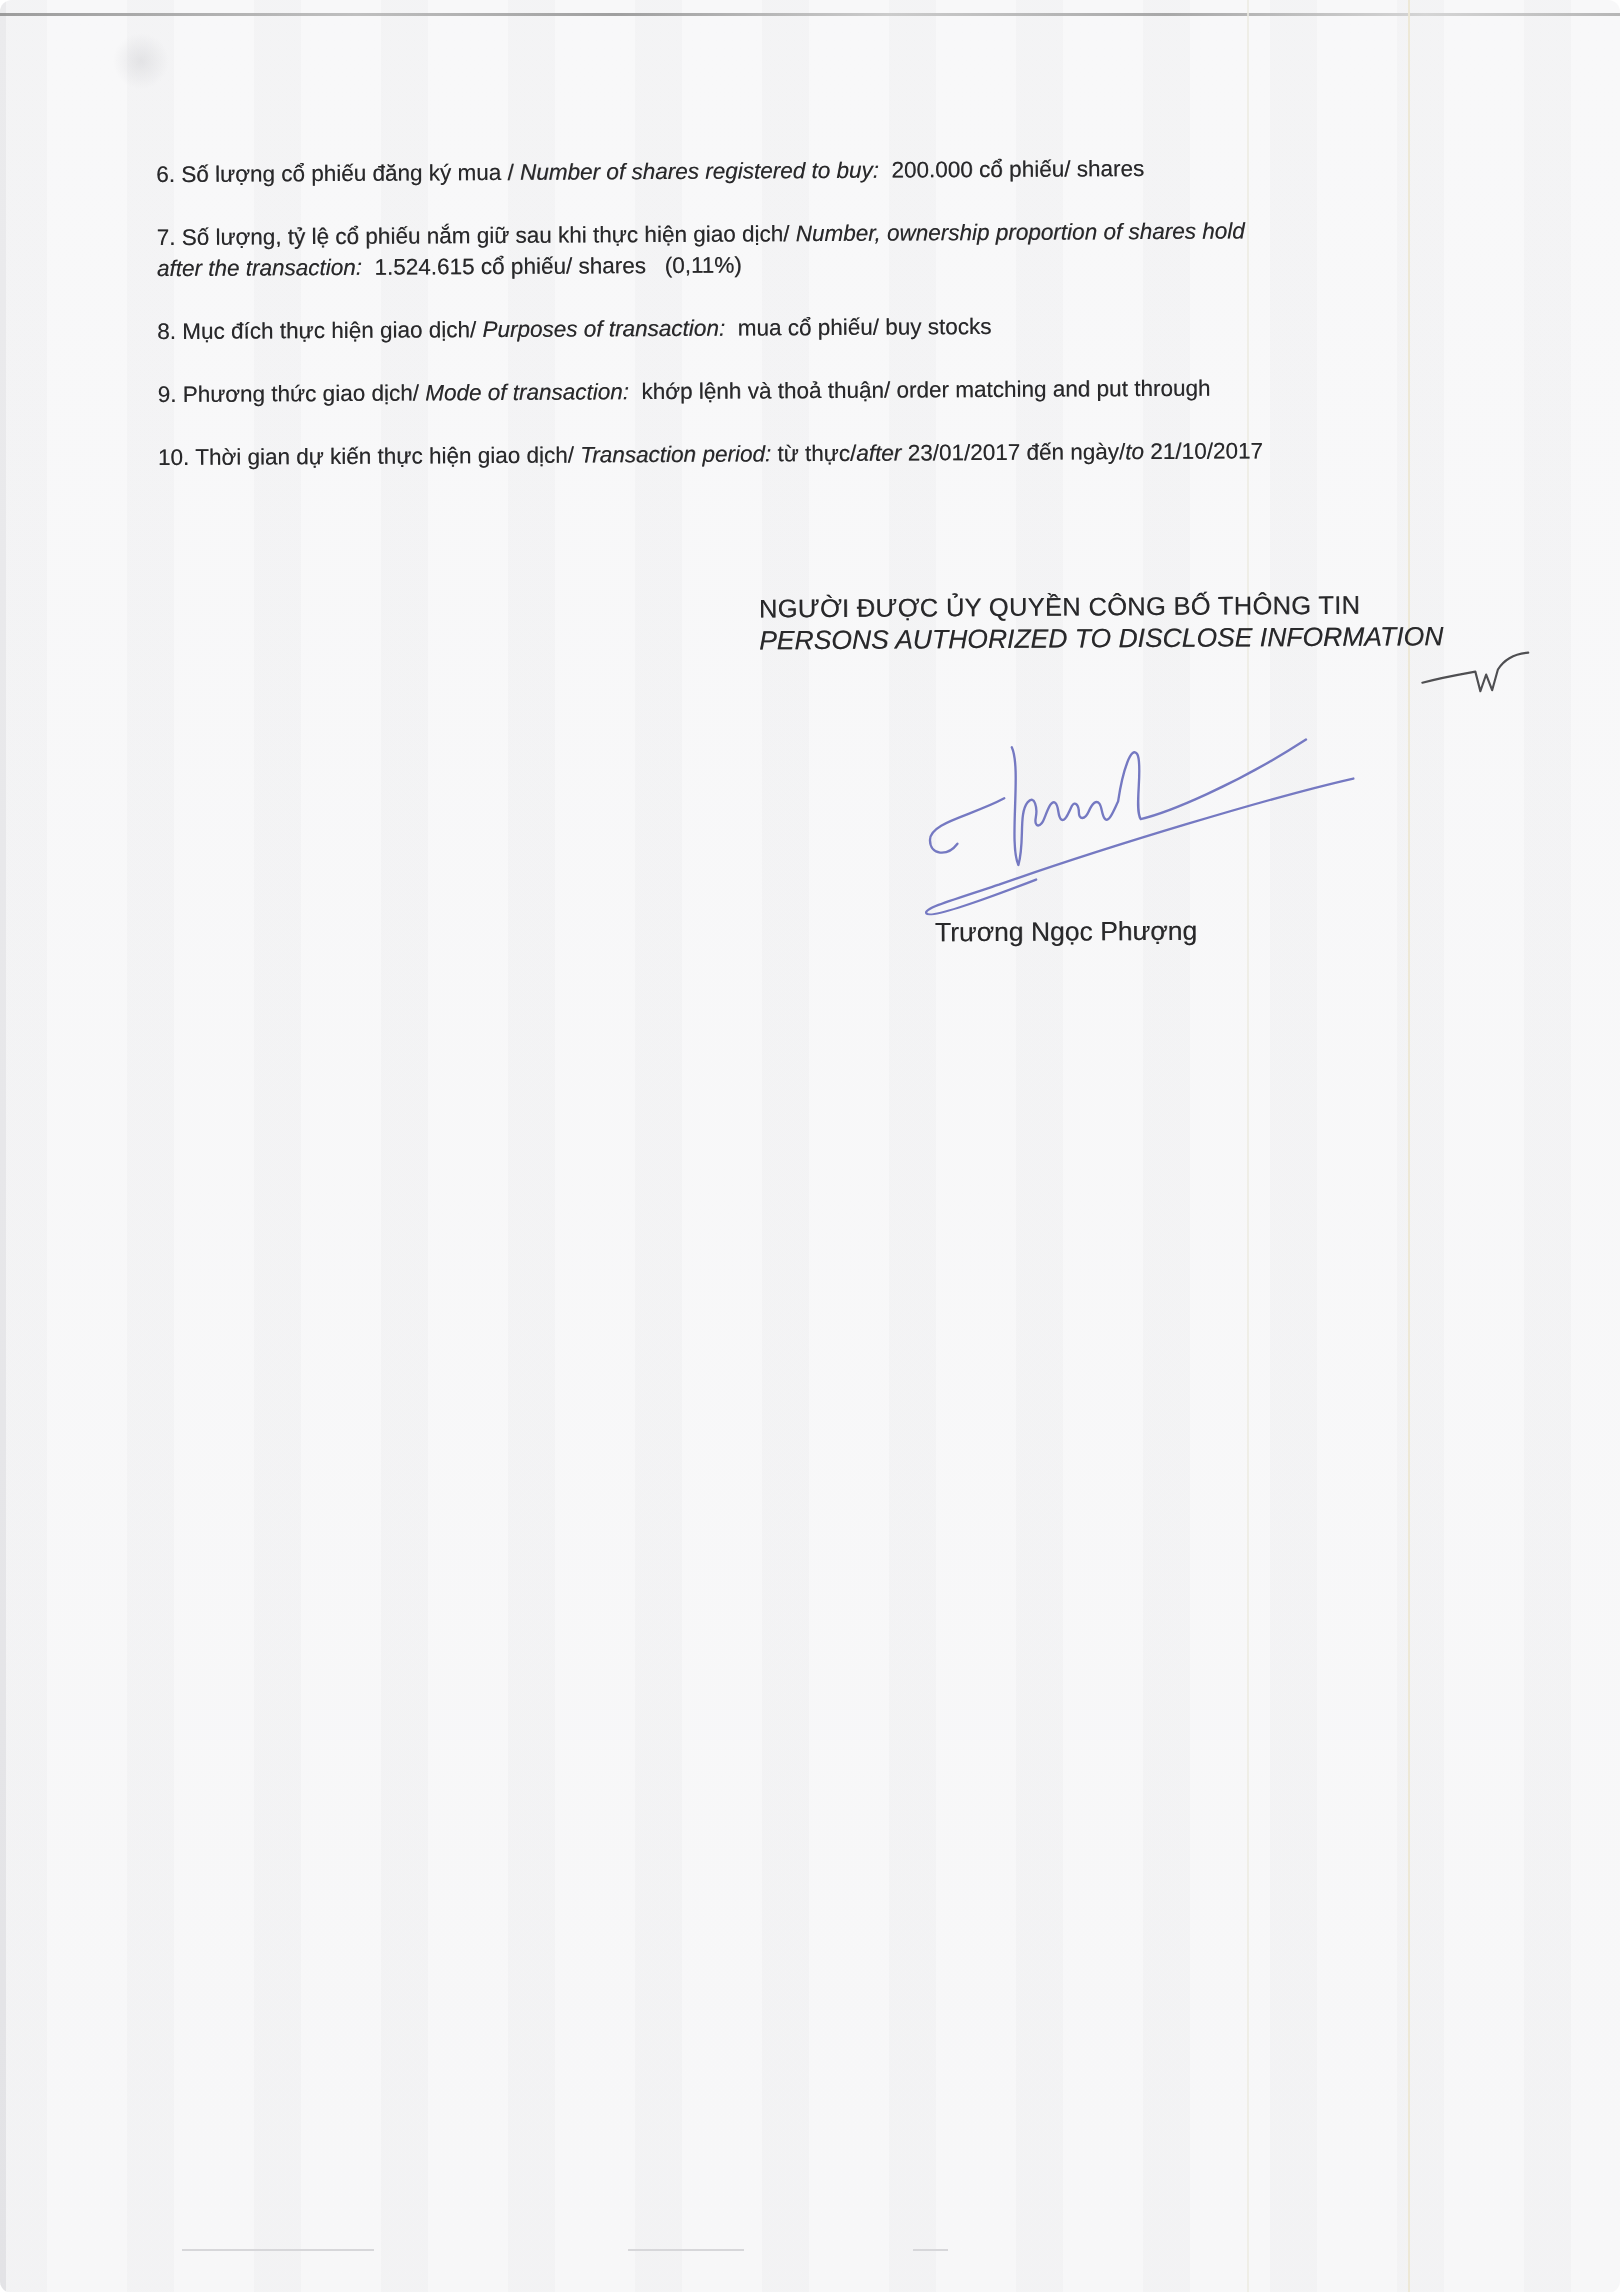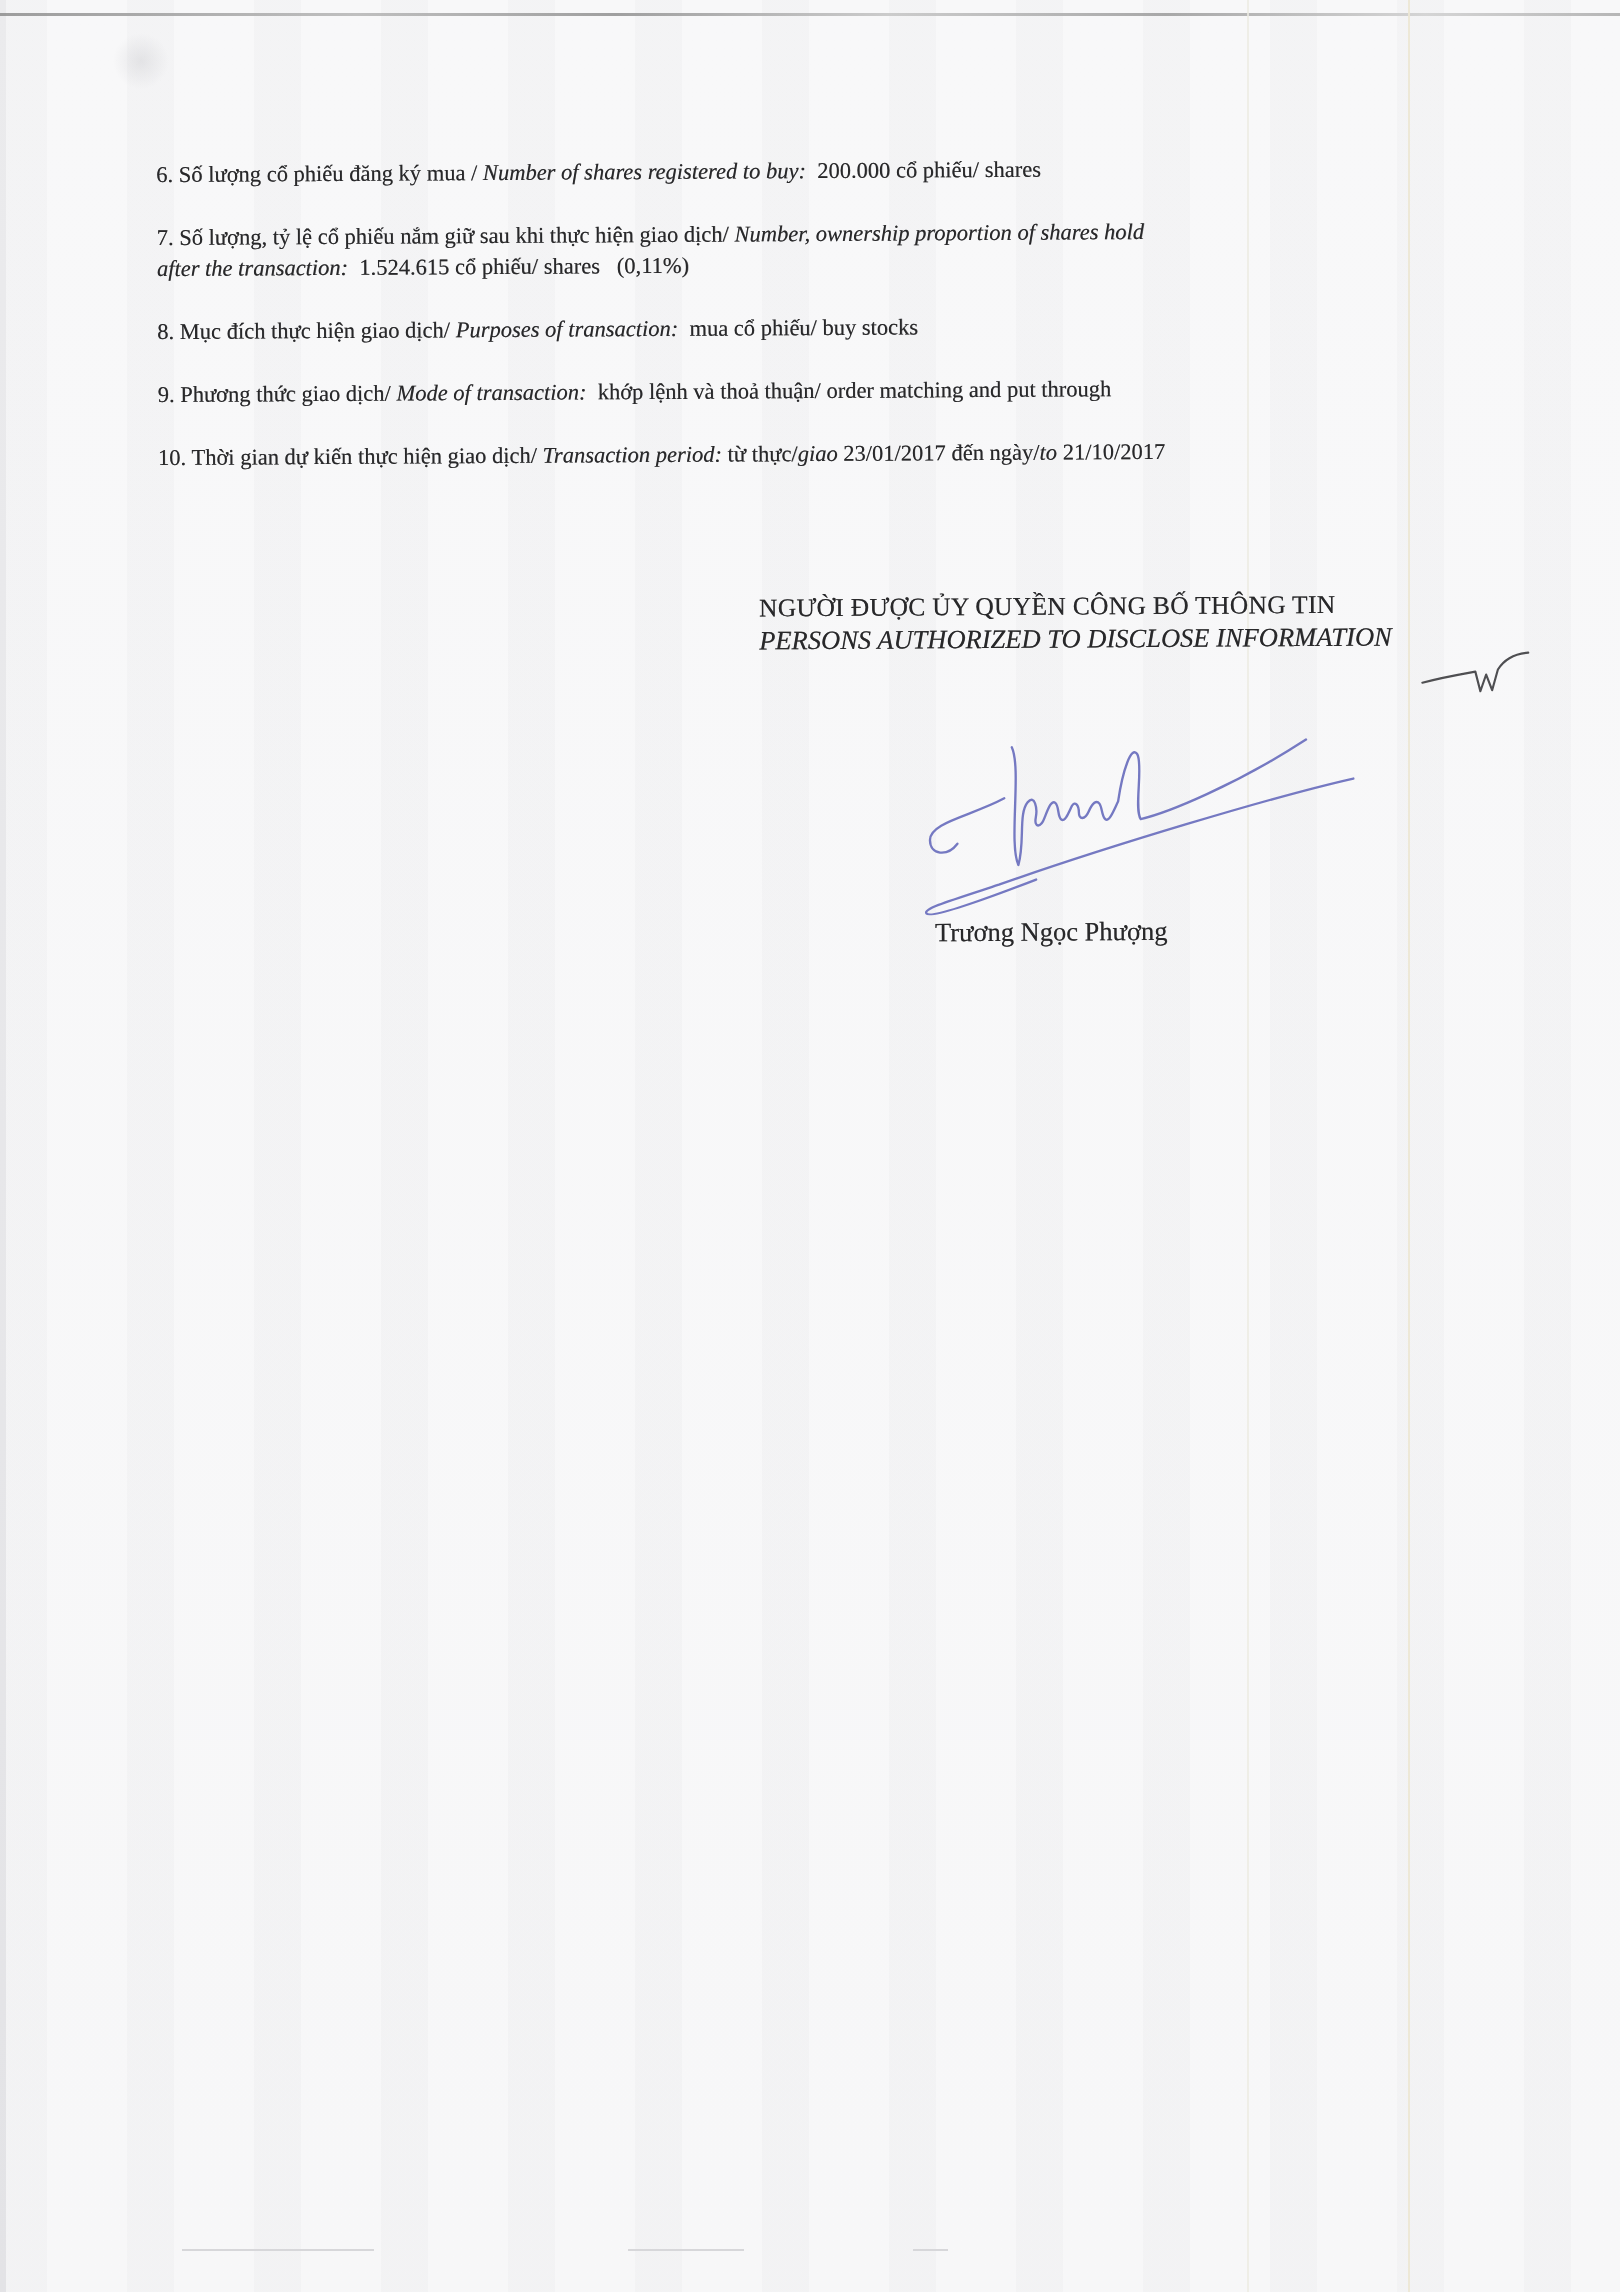--- a/index.html
+++ b/index.html
@@ -5,22 +5,23 @@
   html,body{margin:0;padding:0;background:#ffffff;}
   .page{
     position:relative;
     width:1620px;height:2293px;
     background:
       repeating-linear-gradient(90deg,
         rgba(120,122,132,0.035) 0px, rgba(120,122,132,0.035) 47px,
         rgba(0,0,0,0) 47px, rgba(0,0,0,0) 127px),
       linear-gradient(#f8f8f9,#f7f7f8);
     overflow:hidden;
-    font-family:Liberation Serif, serif;
+    font-family:Liberation Sans, sans-serif;
     color:#28282a;
+    border-radius:12px;
   }
   
   .edge-strip{position:absolute;left:0;top:0;width:5.9px;height:100%;
     background:linear-gradient(180deg,#ebebed,#e3e3e6);}
   .topline{position:absolute;left:0;top:12.7px;width:100%;height:2.9px;
     background:linear-gradient(90deg,#8d8d8d 0%,#b5b5b5 22%,#909090 38%,#c4c4c4 55%,#9a9a9a 72%,#cfcfcf 88%,#aaaaaa 100%);
     opacity:.85;}
   .vline1{position:absolute;left:1247px;top:0;width:2px;height:100%;background:#ecebe2;opacity:.8;}
   .vline2{position:absolute;left:1408px;top:0;width:2px;height:100%;background:#ece7d4;opacity:.9;}
   .smudge{position:absolute;left:102px;top:21.6px;width:78px;height:78px;
@@ -65,21 +66,21 @@
   <div class="vline2"></div>
   <div class="smudge"></div>
 
   <div class="tilt">
 
     <div class="items">
         <p class="doc-item"><span>6. Số lượng cổ phiếu đăng ký mua / </span><span class="it">Number of shares registered to buy:</span><span>  200.000 cổ phiếu/ shares</span></p>
         <p class="doc-item"><span>7. Số lượng, tỷ lệ cổ phiếu nắm giữ sau khi thực hiện giao dịch/ </span><span class="it">Number, ownership proportion of shares hold</span><br><span class="it">after the transaction:</span><span>  1.524.615 cổ phiếu/ shares   (0,11%)</span></p>
         <p class="doc-item"><span>8. Mục đích thực hiện giao dịch/ </span><span class="it">Purposes of transaction:</span><span>  mua cổ phiếu/ buy stocks</span></p>
         <p class="doc-item"><span>9. Phương thức giao dịch/ </span><span class="it">Mode of transaction:</span><span>  khớp lệnh và thoả thuận/ order matching and put through</span></p>
-        <p class="doc-item"><span>10. Thời gian dự kiến thực hiện giao dịch/ </span><span class="it">Transaction period:</span><span> từ thực/</span><span class="it">giao</span><span> 23/01/2017 đến ngày/</span><span class="it">to</span><span> 21/10/2017</span></p>
+        <p class="doc-item"><span>10. Thời gian dự kiến thực hiện giao dịch/ </span><span class="it">Transaction period:</span><span> từ thực/</span><span class="it">after</span><span> 23/01/2017 đến ngày/</span><span class="it">to</span><span> 21/10/2017</span></p>
       </div>
 
     <div class="sig-head">
       <div class="sig-title-vi">NGƯỜI ĐƯỢC ỦY QUYỀN CÔNG BỐ THÔNG TIN</div>
       <div class="sig-title-en">PERSONS AUTHORIZED TO DISCLOSE INFORMATION</div>
     </div>
 
     <svg class="initial-svg" width="110" height="54" viewBox="0 0 112 55">
       <path stroke-width="2.2" d="M2,32 C25,26 45,23 56,21 L61,41 L67,24 L73,40 L79,19 C86,8 97,3 110,2" stroke="#4f4f52"></path>
     </svg>

